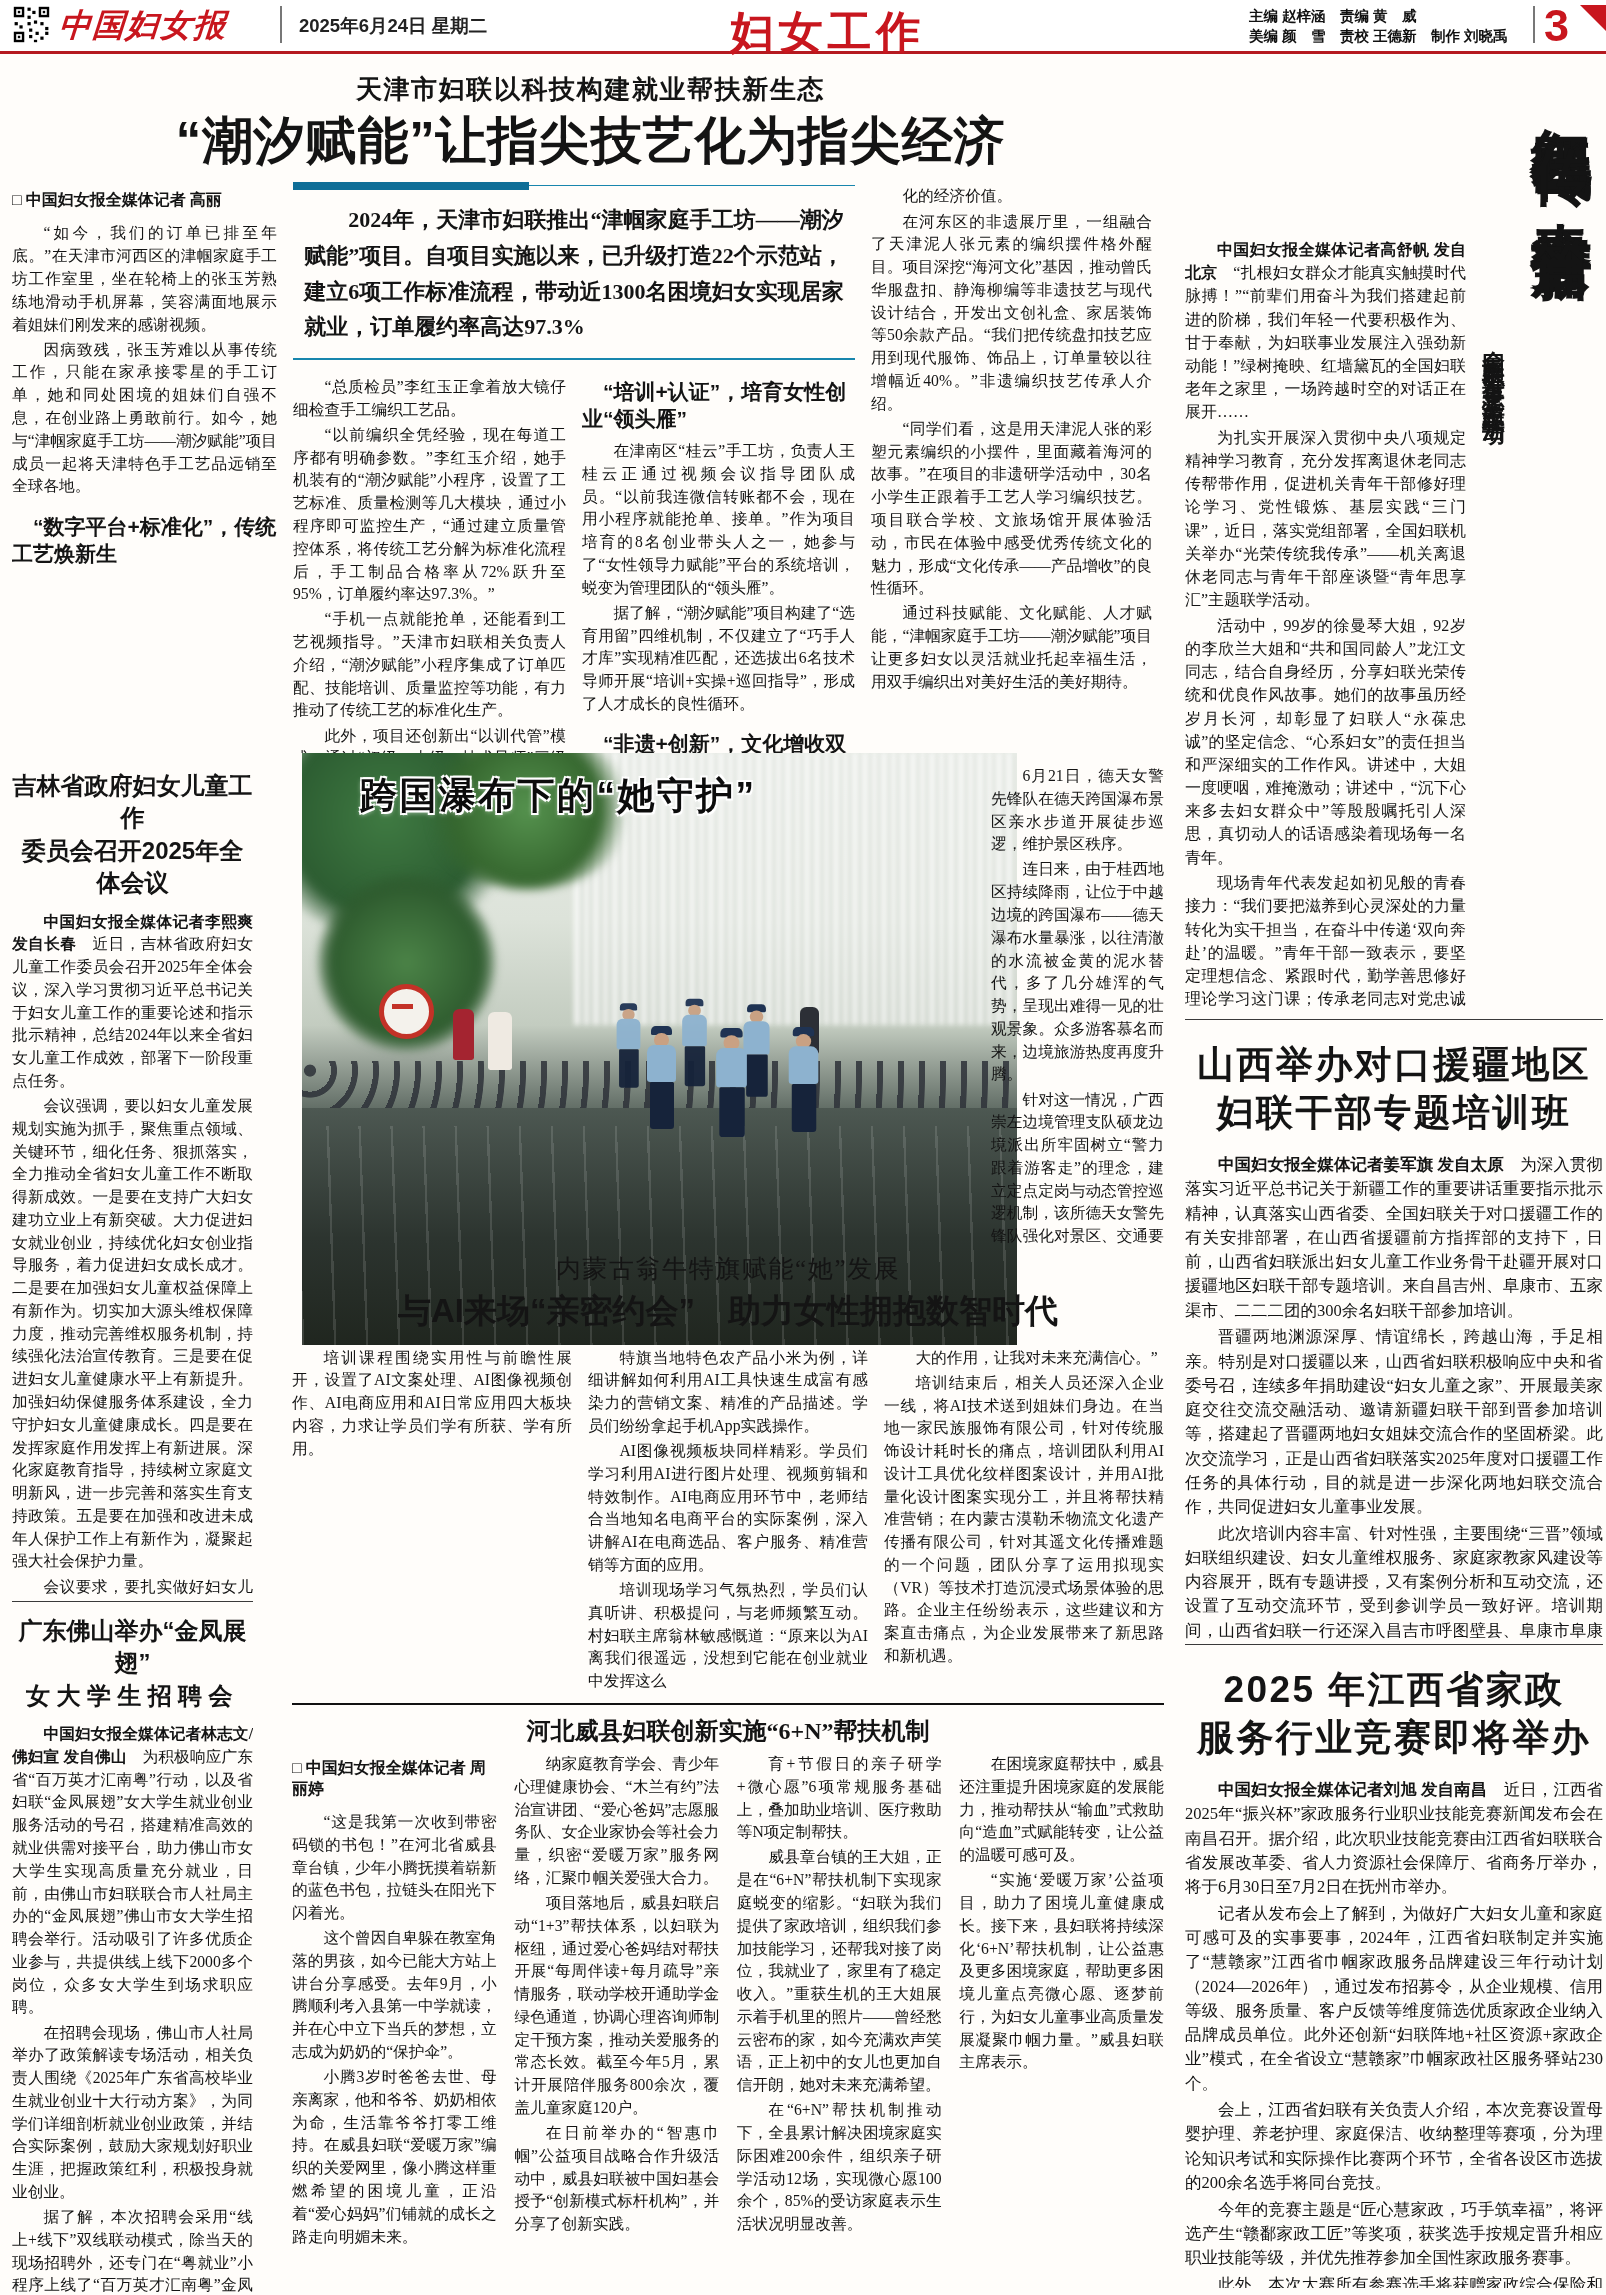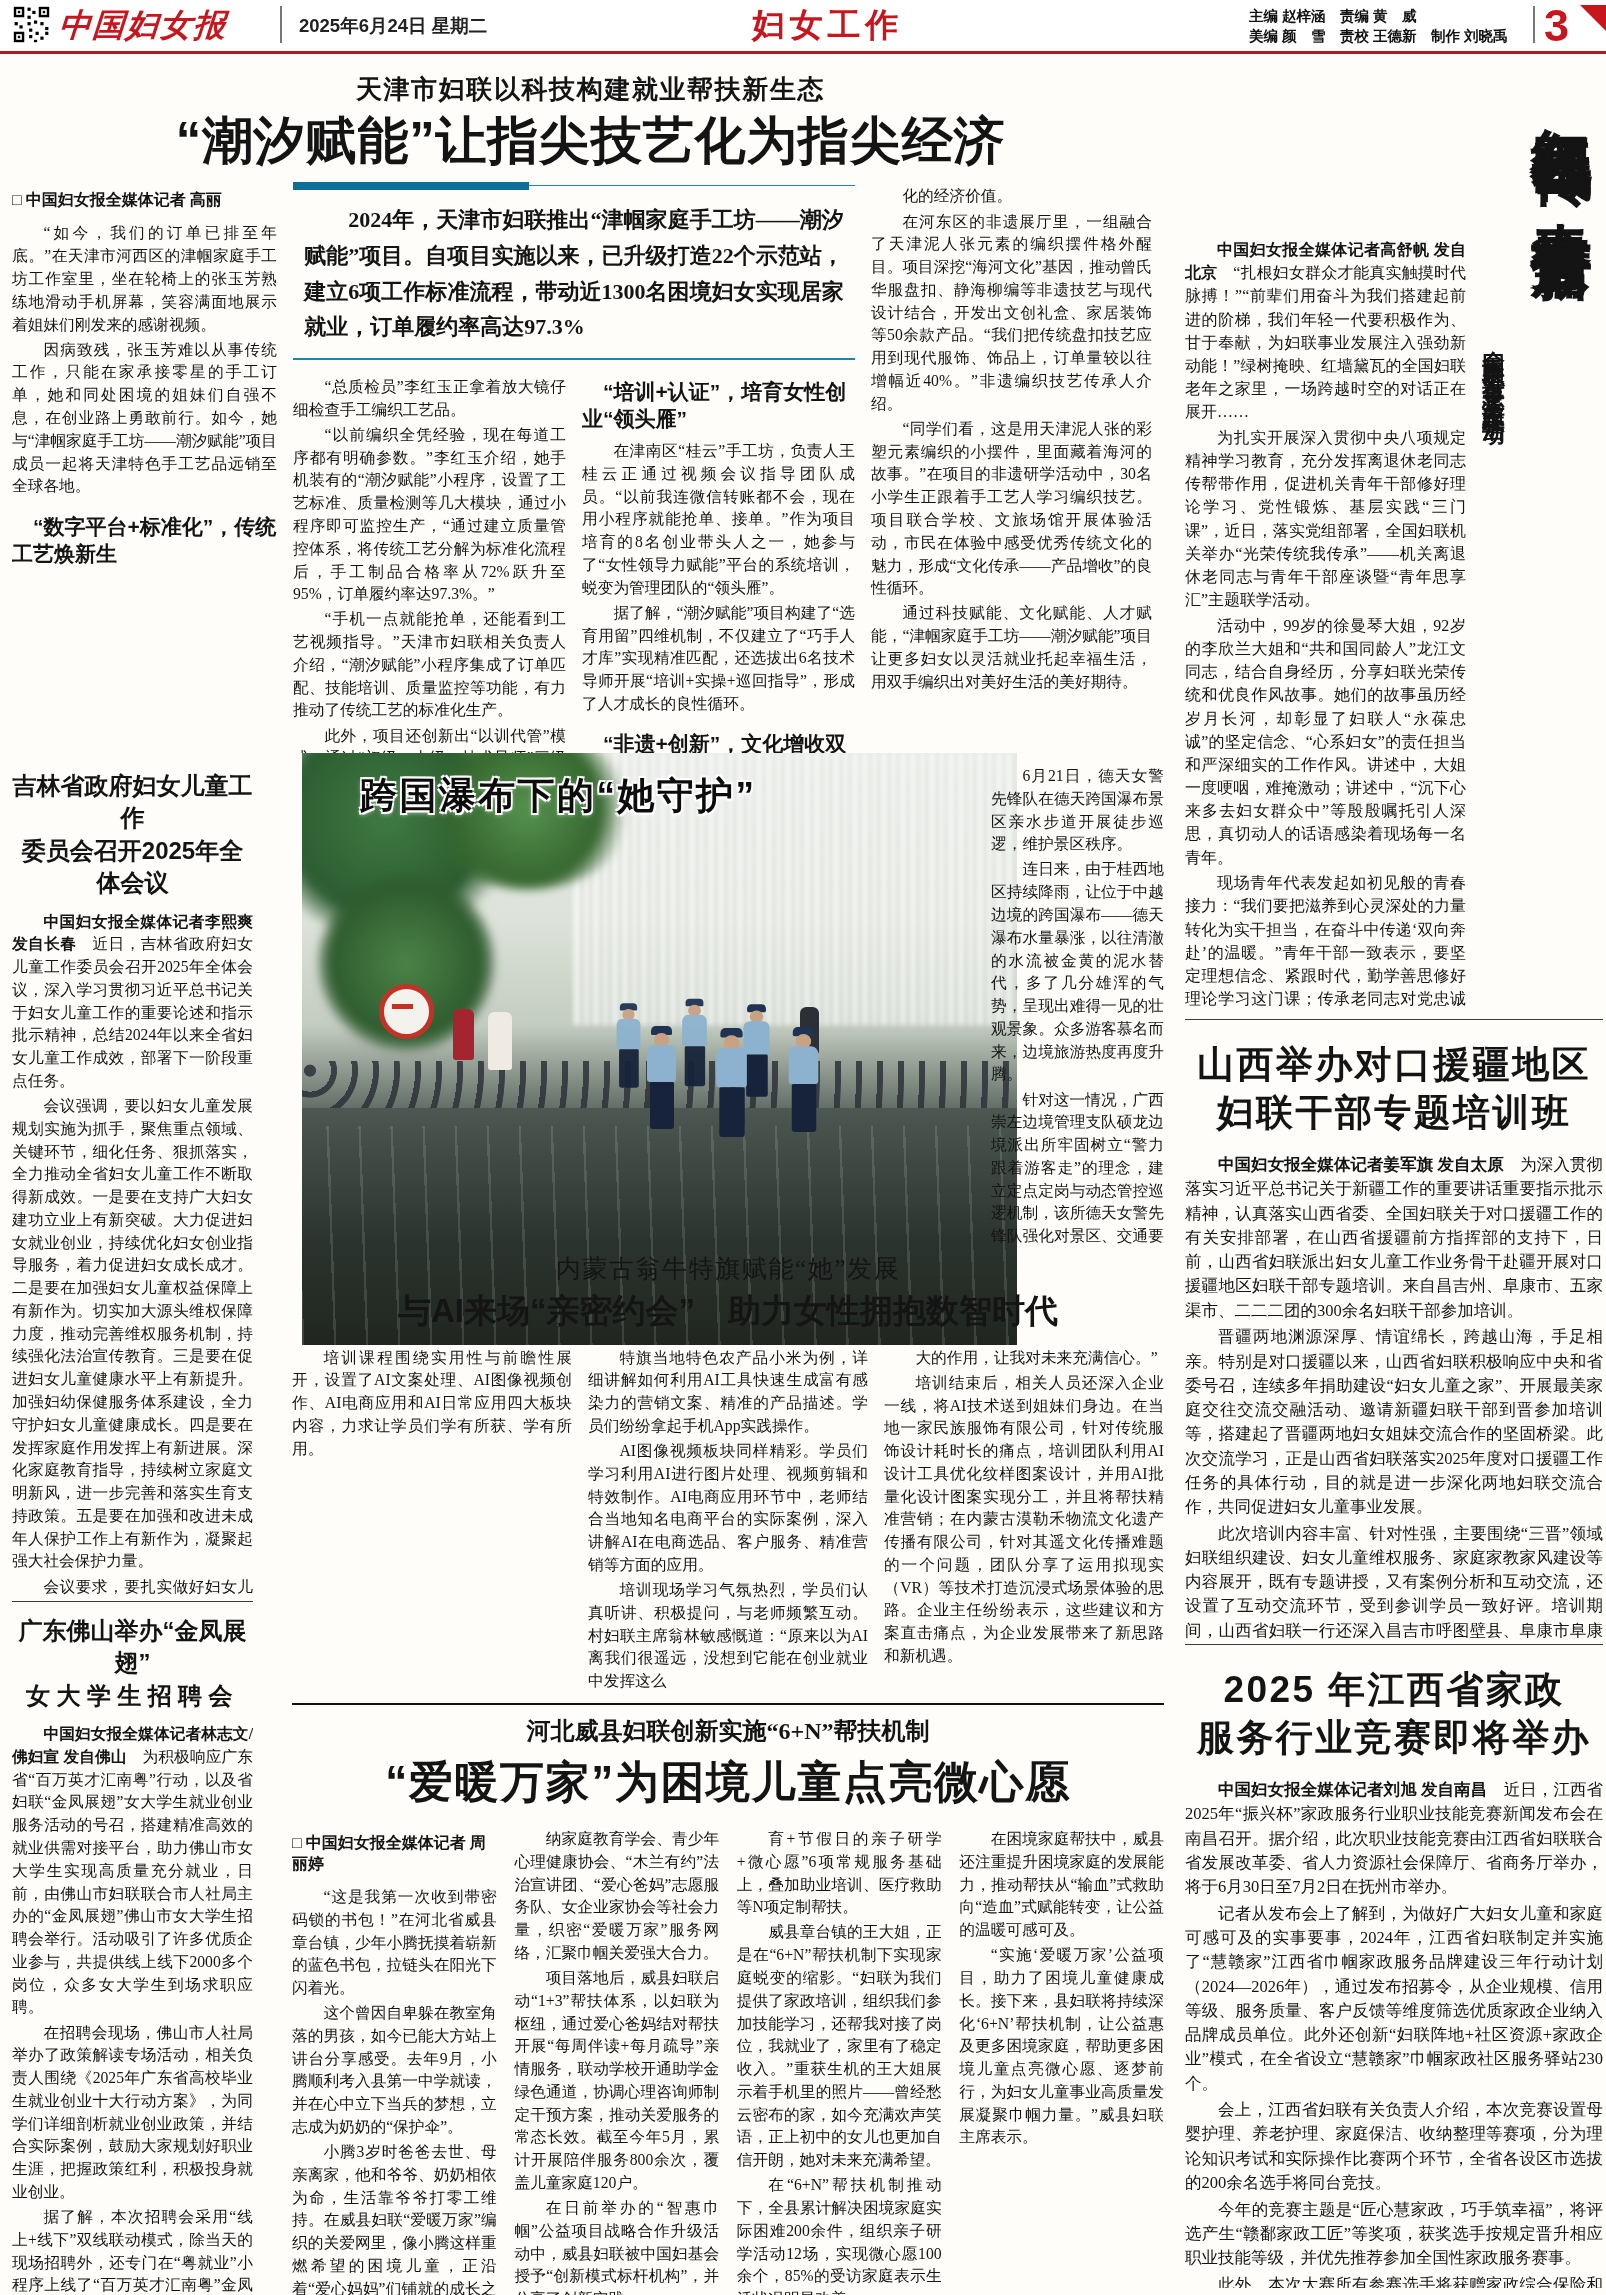--- a/index.html
+++ b/index.html
@@ -15,21 +15,21 @@
            font-family:"Liberation Sans","DejaVu Sans",sans-serif;}
   
   .hdr{position:absolute;left:0;top:0;width:1607px;height:51px;border-bottom:3.2px solid #b5191f;background:#fff;}
   .qr{position:absolute;left:13px;top:6.4px;width:37px;height:37px;}
   .brand{position:absolute;left:59px;top:6.4px;width:209px;height:39px;line-height:39px;
          color:#c8161e;font-weight:900;font-size:32px;font-style:italic;transform:skewX(-4deg);
          letter-spacing:1.6px;}
   .vdiv{position:absolute;top:6.4px;width:1.6px;height:37px;background:#777;}
   .date{position:absolute;left:299px;top:0;height:51px;line-height:51px;font-size:18.5px;font-weight:bold;color:#222;
         font-family:"Liberation Sans","DejaVu Sans",sans-serif;}
-  .section-title{position:absolute;left:723px;top:3.2px;width:209px;text-align:center;font-size:33px;font-weight:900;
+  .section-title{position:absolute;left:723px;top:3.2px;width:209px;text-align:center;font-size:44px;font-weight:900;
         color:#c8161e;letter-spacing:4.8px;font-family:"Liberation Sans","DejaVu Sans",sans-serif;}
   .staff{position:absolute;left:1249px;top:5.6px;width:273px;font-size:14.5px;line-height:20px;color:#111;
         font-family:"Liberation Sans","DejaVu Sans",sans-serif;font-weight:bold;}
   .pagenum{position:absolute;left:1544px;top:0px;font-size:45px;font-weight:900;color:#c8161e;
         font-family:"Liberation Sans","DejaVu Sans",sans-serif;}
   .pagetri{position:absolute;left:1580px;top:4.8px;width:0;height:0;border-top:29px solid #c8161e;border-left:29px solid transparent;}
   
   .tj-kicker{font-size:26px;font-weight:bold;text-align:center;letter-spacing:1.6px;margin:8px 0 6.4px;}
   .tj-headline{font-size:51px;font-weight:900;text-align:center;letter-spacing:0.8px;line-height:1.1;
         font-family:"Liberation Sans","DejaVu Sans",sans-serif;margin:4.8px 0 16px;}
@@ -307,21 +307,20 @@
     </div>
     <p class="para"><b class="bline">中国妇女报全媒体记者林志文/佛妇宣 发自佛山</b>　<span>为积极响应广东省“百万英才汇南粤”行动，以及省妇联“金凤展翅”女大学生就业创业服务活动的号召，搭建精准高效的就业供需对接平台，助力佛山市女大学生实现高质量充分就业，日前，由佛山市妇联联合市人社局主办的“金凤展翅”佛山市女大学生招聘会举行。活动吸引了许多优质企业参与，共提供线上线下2000多个岗位，众多女大学生到场求职应聘。</span></p>
     <div>
         <p class="para">在招聘会现场，佛山市人社局举办了政策解读专场活动，相关负责人围绕《2025年广东省高校毕业生就业创业十大行动方案》，为同学们详细剖析就业创业政策，并结合实际案例，鼓励大家规划好职业生涯，把握政策红利，积极投身就业创业。</p>
         <p class="para">据了解，本次招聘会采用“线上+线下”双线联动模式，除当天的现场招聘外，还专门在“粤就业”小程序上线了“百万英才汇南粤”金凤展翅就业招聘专区，线上同步发布了250余家企业提供的超2100多个实习、就业岗位，岗位设置覆盖智能制造、金融服务、教育培训等多个行业领域，为女大学生提供了多元化的就业选择。</p>
       </div>
   </div>
 
   <div class="art rule-top3" style="left:292px;top:1703px;width:872px;height:592px;">
     <div class="an-kicker">河北威县妇联创新实施“6+N”帮扶机制</div>
-    <div class="an-headline">“爱暖万家”为困境儿童点亮微心愿</div>
     <div class="cols" style="gap:17.7px;">
       <div class="col">
         <div class="boxbyline">□ 中国妇女报全媒体记者 周丽婷</div>
         <div>
             <p class="para">“这是我第一次收到带密码锁的书包！”在河北省威县章台镇，少年小腾抚摸着崭新的蓝色书包，拉链头在阳光下闪着光。</p>
             <p class="para">这个曾因自卑躲在教室角落的男孩，如今已能大方站上讲台分享感受。去年9月，小腾顺利考入县第一中学就读，并在心中立下当兵的梦想，立志成为奶奶的“保护伞”。</p>
             <p class="para">小腾3岁时爸爸去世、母亲离家，他和爷爷、奶奶相依为命，生活靠爷爷打零工维持。在威县妇联“爱暖万家”编织的关爱网里，像小腾这样重燃希望的困境儿童，正沿着“爱心妈妈”们铺就的成长之路走向明媚未来。</p>
           </div>
 
       </div>

